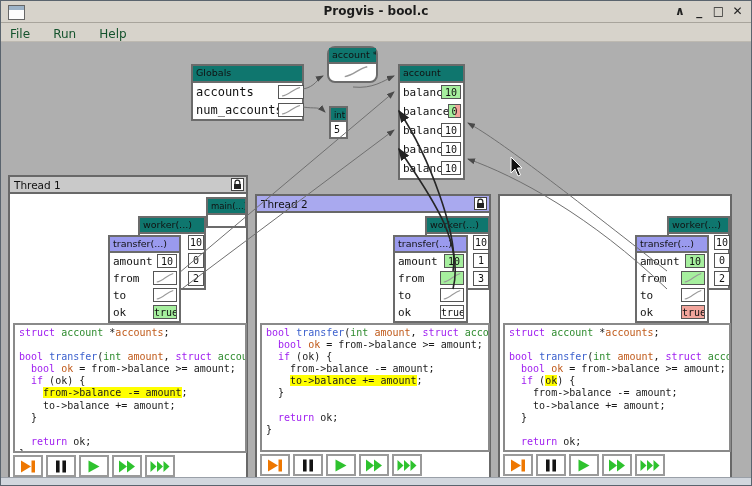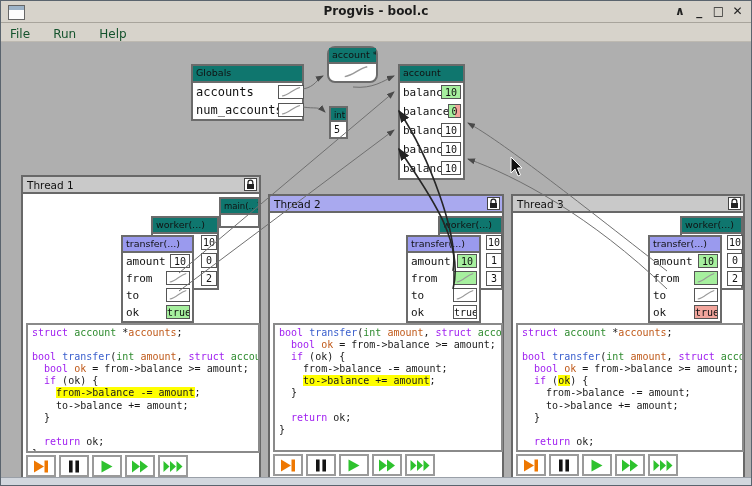--- a/index.html
+++ b/index.html
@@ -21,21 +21,21 @@
   .bhead{background:#0f766e;border-bottom:2px solid #6b6b6b;font-size:9.5px;line-height:12px;padding:1px 3px 0 3px;white-space:nowrap;overflow:hidden;color:#111;}
   .mrow{position:relative;font-family:"DejaVu Sans Mono","Liberation Mono",monospace;font-size:12px;color:#111;
         display:flex;align-items:center;padding-left:3px;box-sizing:border-box;white-space:nowrap;}
   .vcell{position:absolute;right:2px;border:1px solid #555;background:#fff;font-family:"DejaVu Sans Mono","Liberation Mono",monospace;
          font-size:10px;line-height:13px;text-align:center;height:14px;box-sizing:border-box;color:#111;overflow:hidden;}
   .vcell.green{background:#a6ef9e;}
   .vcell.red{background:#f2a59c;}
   .vcell.split{background:linear-gradient(90deg,#a6ef9e 50%,#f2a59c 50%);}
   .vcell svg{display:block;width:100%;height:100%;}
   
-  .panel{position:absolute;background:#fff;border:2px solid #686868;box-sizing:border-box;margin-left:13px;}
+  .panel{position:absolute;background:#fff;border:2px solid #686868;box-sizing:border-box;}
   .ptitle{position:relative;height:17px;background:#c9c9c9;border-bottom:2px solid #686868;font-size:10.5px;color:#111;
           padding:2px 4px 0 4px;box-sizing:border-box;}
   .ptitle.active{background:#a9a9ef;}
   .lock{position:absolute;right:2px;top:1px;width:13px;height:13px;background:#fff;border:1px solid #444;box-sizing:border-box;}
   .lock svg{display:block;margin:0 auto;}
   
   .codebox{position:absolute;background:#fff;border:2px solid #8a8a8a;box-sizing:border-box;overflow:hidden;
            font-family:"DejaVu Sans Mono","Liberation Mono",monospace;font-size:10px;line-height:12.1px;padding:2px 0 0 4px;}
   .cline{height:12.1px;white-space:pre;}
   .ck{color:#a020f0;} .ct{color:#2e8b2e;} .cf{color:#3a5fcd;} .cv{color:#c05a1a;} .cp{color:#1a1a1a;}
@@ -315,26 +315,20 @@
               <svg width="21" height="13">
                 <polygon points="0.5,1 6.5,6.5 0.5,12" fill="#2ec22e"></polygon>
                 <polygon points="7,1 13,6.5 7,12" fill="#2ec22e"></polygon>
                 <polygon points="13.5,1 19.5,6.5 13.5,12" fill="#2ec22e"></polygon>
               </svg>
             </span>
           </div>
         </div>
       </div>
       <div class="panel" style="left: 497px; top: 152px; width: 234px; height: 286px;">
-        <div class="ptitle"><span>Thread 3</span><span class="lock">
-            <svg width="11" height="11">
-              <path d="M3,5 V3.6 A2.4,2.4 0 0 1 7.8,3.6 V5" stroke="#222" stroke-width="1.2" fill="none"></path>
-              <rect x="2" y="5" width="7" height="5" fill="#222"></rect>
-            </svg>
-          </span></div>
         <div class="box" style="left: 167px; top: 20px; width: 63px;">
           <div class="bhead" style="height: 13px;">worker(...)</div>
           <div class="mrow" style="height: 54px; display: block; position: relative;"></div>
         </div>
         <div class="vcell" style="position: absolute; left: 214px; top: 39px; width: 16px; height: 15px;">10</div>
         <div class="vcell" style="position: absolute; left: 214px; top: 57px; width: 16px; height: 15px;">0</div>
         <div class="vcell" style="position: absolute; left: 214px; top: 75px; width: 16px; height: 15px;">2</div>
         <div class="box" style="left: 135px; top: 39px; width: 74px;">
           <div class="bhead" style="height: 13px; background: rgb(154, 154, 238);">transfer(...)</div>
           <div class="mrow" style="height: 17px; font-size: 11px;">

